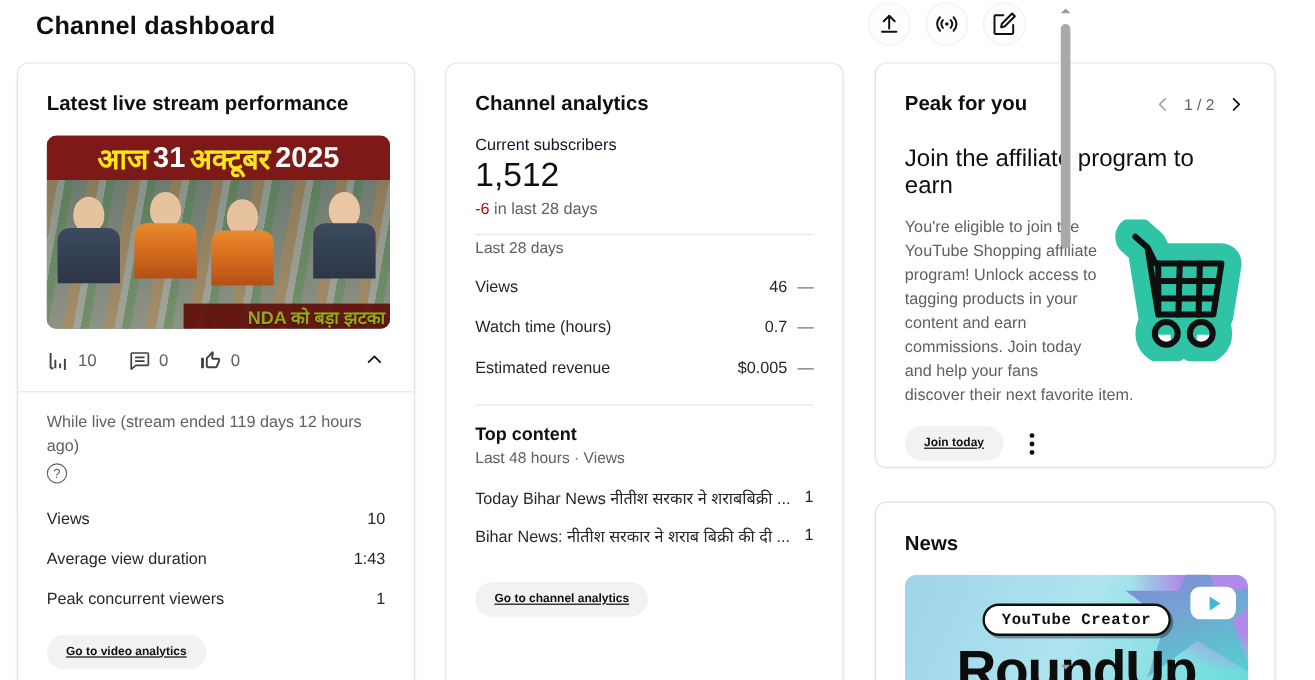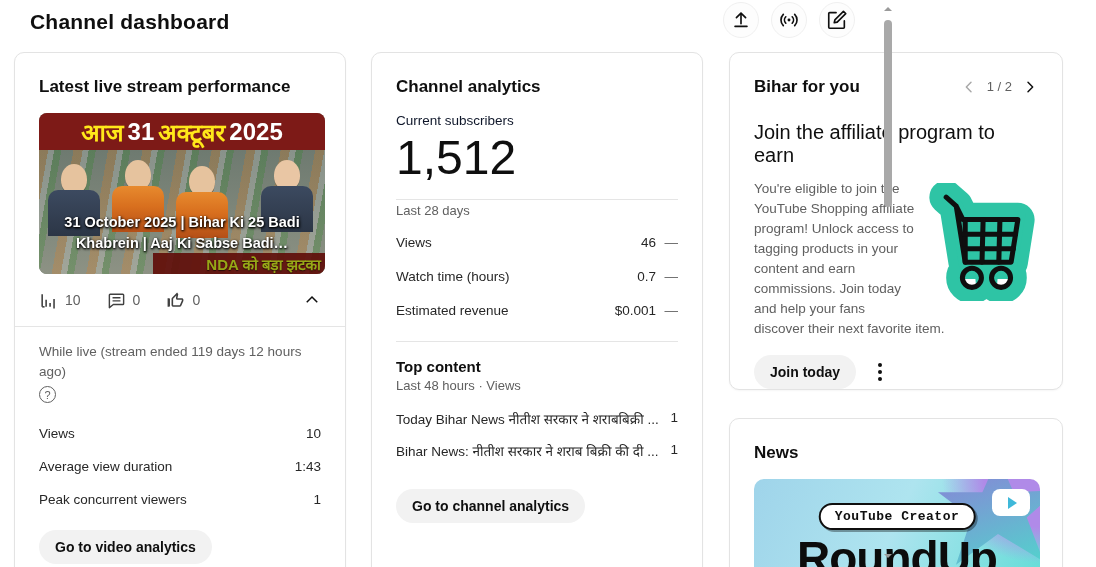--- a/index.html
+++ b/index.html
@@ -54,39 +54,39 @@
   .divider { border-top:1px solid #e5e5e5; margin:14px -24px 0; }
   #card-stats .divider { margin:14px 0 0; }
 
   .while-live { margin-top:15px; color:#606060; font-size:13.5px; line-height:20px; }
   .help-circle { display:inline-flex; width:17px; height:17px; border:1.4px solid #606060; border-radius:50%;
     align-items:center; justify-content:center; font-size:11px; color:#606060; margin-top:4px; cursor:pointer; }
 
   .metric-row { display:flex; justify-content:space-between; font-size:13.5px; color:#272727; padding:9px 0; }
   .metrics { margin-top:12px; }
   .pill-btn { display:inline-block; margin-top:14px; background:#f2f2f2; border:none; border-radius:18px;
-    padding:9px 16px; font-size:14px; font-weight:600; color:#0f0f0f; cursor:pointer; font-family:inherit; }
+    padding:9px 16px; font-size:10px; font-weight:600; color:#0f0f0f; cursor:pointer; font-family:inherit;text-decoration:underline; }
 
   
   .sub-label { margin-top:16px; font-size:13.5px; color:#0f172a; }
-  .sub-count { margin-top:2px; font-size:48px; font-weight:400; color:#0f0f0f; }
+  .sub-count { margin-top:2px; font-size:28px; font-weight:400; color:#0f0f0f; }
   .sub-delta { margin-top:4px; font-size:13.5px; color:#606060; }
   .neg { color:#c00000; }
   .section-title { margin-top:16px; font-size:15px; font-weight:700; }
   .section-sub { margin-top:3px; font-size:13px; color:#606060; }
   .sum-row { display:flex; align-items:center; font-size:13.5px; color:#272727; padding:9px 0; margin-top:1px; }
   .sum-row .val { margin-left:auto; }
   .sum-row .trend { width:22px; text-align:right; color:#616161; }
   .content-row { display:flex; font-size:13.5px; color:#272727; padding:7px 0; }
   .content-row .ttl { width:262px; white-space:nowrap; overflow:hidden; }
   .content-row .val { margin-left:auto; }
 
   
   .ideas-head { display:flex; align-items:center; }
-  .pager { margin-left:auto; display:flex; gap:10px; font-size:13px; color:#606060; }
+  .pager { margin-left:auto; display:flex; align-items:center; gap:10px; font-size:13px; color:#606060; }
   .pager svg { width:16px; height:16px; fill:none; stroke-width:2.2; stroke-linecap:round; stroke-linejoin:round; cursor:pointer; }
   .pg-prev { stroke:#a8a8a8; } .pg-next { stroke:#0f0f0f; }
   .idea-heading { margin-top:24px; font-size:20px; font-weight:400; }
   .idea-bodywrap { margin-top:12px; font-size:13.5px; color:#606060; line-height:20px; }
   .cart-float { float:right; width:112px; height:118px; margin:4px 0 4px 10px; }
   .idea-actions { display:flex; align-items:center; gap:18px; margin-top:16px; }
   .kebab { display:flex; flex-direction:column; gap:3px; cursor:pointer; padding:4px; }
   .kebab i { width:4px; height:4px; border-radius:50%; background:#0f0f0f; }
 
   
@@ -160,21 +160,20 @@
           <div class="body-garland" style="left:137px; top:42px;"></div>
         <div class="head" style="left:235px; top:10px; background:#e9c6a4;"></div>
           <div class="body-garland body-suit" style="left:222px; top:36px;"></div>
       </div>
       <div class="thumb-banner">
         <span class="bw-y">आज</span>
         <span class="bw-w">31</span>
         <span class="bw-y">अक्टूबर</span>
         <span class="bw-w">2025</span>
       </div>
-      <div class="thumb-title">31 October 2025 | Bihar Ki 25 Badi Khabrein | Aaj Ki Sabse Badi…</div>
       <div class="thumb-strip">NDA को बड़ा झटका</div>
     </div>
 
     <div class="stats-row">
       <div class="stat">
         <svg viewBox="0 0 24 24" fill="none" stroke="#404040" stroke-width="2">
             <path d="M4 4v16"></path>
             <path d="M9 20v-9"></path>
             <path d="M14 20v-5"></path>
             <path d="M19 20v-12" transform="translate(0,2)"></path>
@@ -225,39 +224,42 @@
     </div>
 
     <button class="pill-btn">Go to video analytics</button>
     
   </div>
 
   <div class="card" id="card-stats">
     <div class="card-title">Channel analytics</div>
     <div class="sub-label">Current subscribers</div>
     <div class="sub-count">1,512</div>
+    <div class="sub-delta">
+      <span class="neg">-6</span><span> in last 28 days</span>
+    </div>
 
     <div class="divider"></div>
 
     <div class="section-sub">Last 28 days</div>
 
     <div style="margin-top:8px;">
       <div class="sum-row">
         <span>Views</span>
         <span class="val">46</span>
         <span class="trend">—</span>
       </div>
       <div class="sum-row">
         <span>Watch time (hours)</span>
         <span class="val">0.7</span>
         <span class="trend">—</span>
       </div>
       <div class="sum-row">
         <span>Estimated revenue</span>
-        <span class="val">$0.001</span>
+        <span class="val">$0.005</span>
         <span class="trend">—</span>
       </div>
     </div>
 
     <div class="divider"></div>
 
     <div class="section-title">Top content</div>
     <div class="section-sub">Last 48 hours · Views</div>
 
     <div style="margin-top:10px;">
@@ -269,21 +271,21 @@
         <span class="ttl">Bihar News: नीतीश सरकार ने शराब बिक्री की दी ...</span>
         <span class="val">1</span>
       </div>
     </div>
 
     <button class="pill-btn" style="margin-top:22px;">Go to channel analytics</button>
   </div>
 
   <div class="card" id="card-ideas">
     <div class="ideas-head">
-      <div class="card-title">Bihar for you</div>
+      <div class="card-title">Peak for you</div>
       <div class="pager">
         <svg class="pg-prev" viewBox="0 0 24 24">
             <path d="m15 5-7 7 7 7"></path>
           </svg>
         <span>1 / 2</span>
         <svg class="pg-next" viewBox="0 0 24 24">
             <path d="m9 5 7 7-7 7"></path>
           </svg>
       </div>
     </div>

